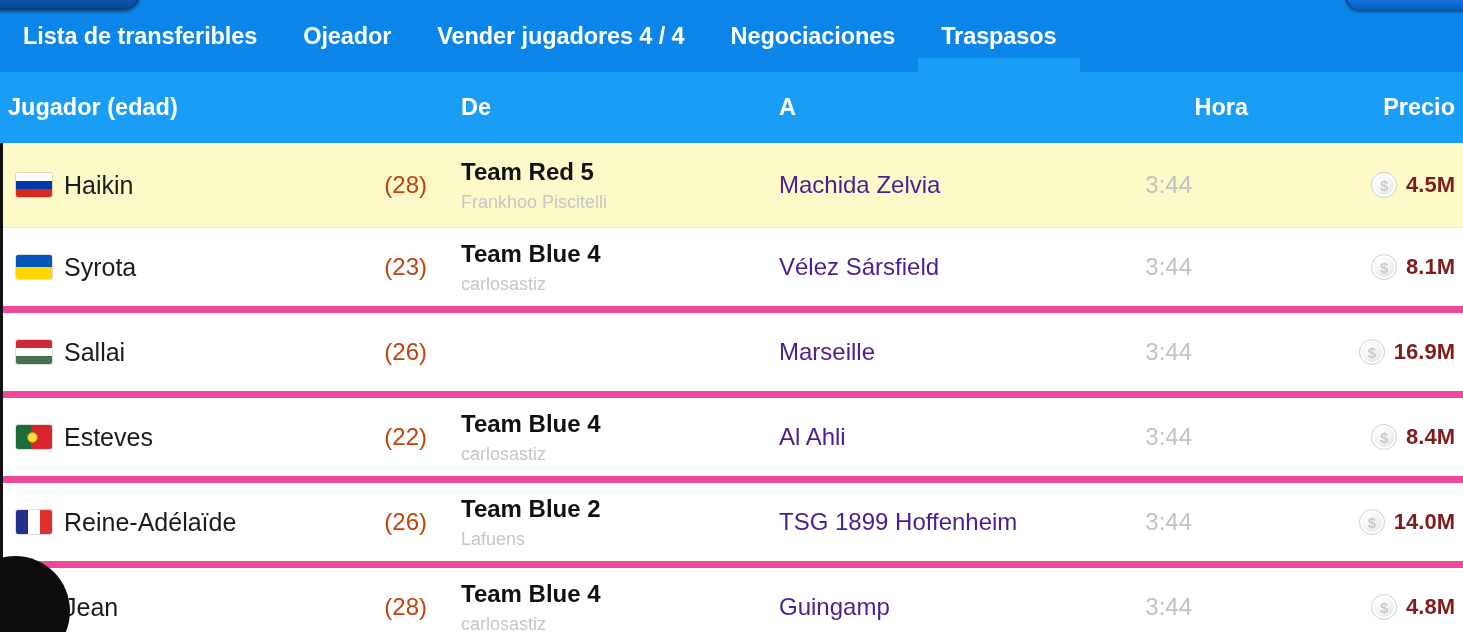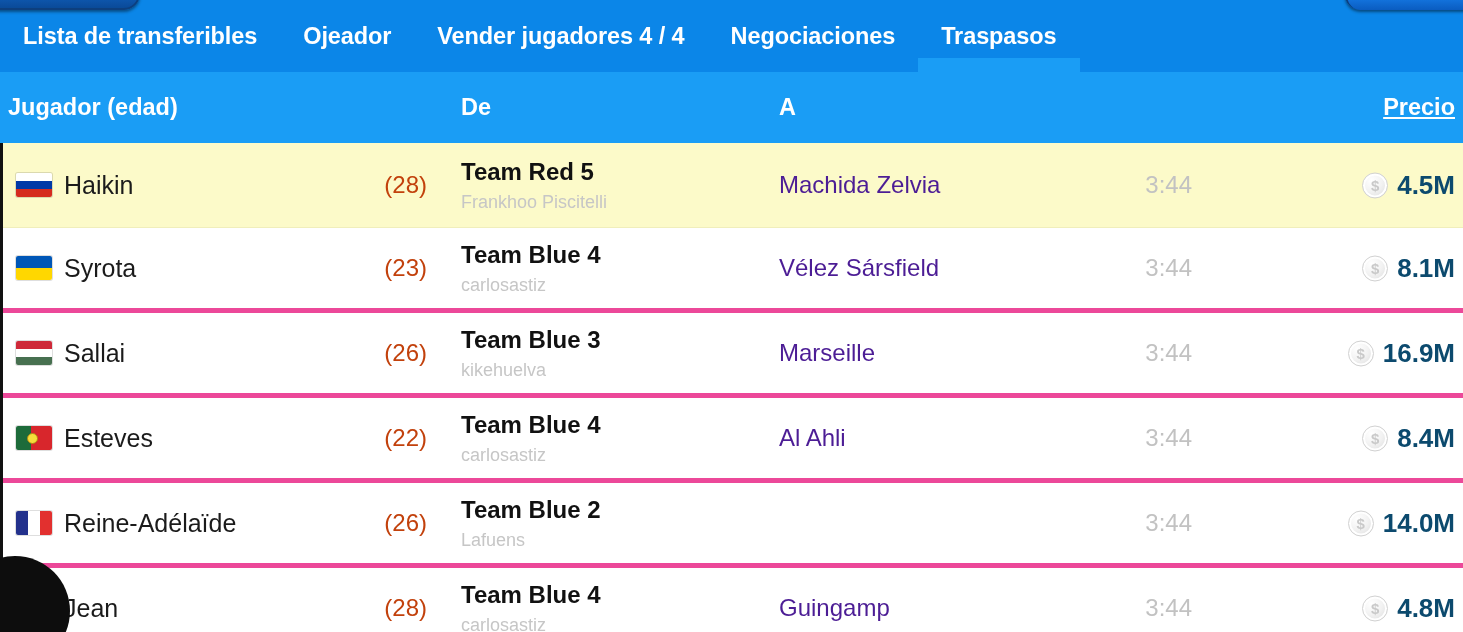--- a/index.html
+++ b/index.html
@@ -108,36 +108,36 @@
     display: flex;
     align-items: center;
     color: #ffffff;
     font-size: 23.5px;
     font-weight: bold;
   }
   .ch-player  { left: 8px; }
   .ch-from    { left: 461px; }
   .ch-to      { left: 779px; }
   .ch-time    { left: 1080px; width: 168px; justify-content: flex-end; }
-  .ch-price   { left: 1258px; width: 197px; justify-content: flex-end; text-decoration: underline; }
+  .ch-price   { left: 1258px; width: 197px; justify-content: flex-end; }
 
   
   .rows {
     position: absolute;
     left: 0; top: 143px;
     width: 1463px;
     height: 489px;
     background: #ffffff;
   }
   .row {
     position: relative;
     width: 1463px;
     height: 85px;
     box-sizing: border-box;
-    border-bottom: 5px solid #ec4899;
+    border-bottom: 7px solid #ec4899;
     background: #ffffff;
   }
   .row.highlight {
     background: #fcfac9;
     border-bottom: 1px solid #f0eebb;
   }
 
   .flag {
     position: absolute;
     left: 16px;
@@ -237,23 +237,23 @@
     flex: 0 0 auto;
     box-shadow: inset 0 0 0 2px #ffffff;
   }
   .coin span {
     font-size: 15px;
     font-weight: bold;
     color: #c9c9c9;
     line-height: 1;
   }
   .price {
-    font-size: 26px;
+    font-size: 22px;
     font-weight: bold;
-    color: #0c4a6e;
+    color: #7f1d1d;
     white-space: nowrap;
     text-align: right;
   }
 
   
   .corner-bl {
     position: absolute;
     left: -40px;
     bottom: -34px;
     width: 110px;
@@ -295,20 +295,21 @@
         </div>
       </div>
     <div class="pill-left"></div>
     <div class="pill-right"></div>
   </div>
 
   <div class="colheader">
     <div class="ch ch-player">Jugador (edad)</div>
     <div class="ch ch-from">De</div>
     <div class="ch ch-to">A</div>
+    <div class="ch ch-time">Hora</div>
     <div class="ch ch-price">Precio</div>
   </div>
 
   <div class="rows" id="rows">
       <div class="row highlight">
         <div class="flag">
           <div class="st" style="background: rgb(255, 255, 255); height: 33.3334%;"></div>
           <div class="st" style="background: rgb(0, 57, 166); height: 33.3334%;"></div>
           <div class="st" style="background: rgb(213, 43, 30); height: 33.3334%;"></div>
         </div>
@@ -348,24 +349,20 @@
         </div>
       </div>
       <div class="row">
         <div class="flag">
           <div class="st" style="background: rgb(206, 41, 57); height: 33.3334%;"></div>
           <div class="st" style="background: rgb(255, 255, 255); height: 33.3334%;"></div>
           <div class="st" style="background: rgb(71, 112, 80); height: 33.3334%;"></div>
         </div>
         <div class="player-name">Sallai</div>
         <div class="player-age">(26)</div>
-        <div class="from-block">
-          <div class="from-team">Team Blue 3</div>
-          <div class="from-user">kikehuelva</div>
-        </div>
         <div class="to-team">Marseille</div>
         <div class="time">3:44</div>
         <div class="price-wrap">
           <div class="coin">
             <span>$</span>
           </div>
           <div class="price">16.9M</div>
         </div>
       </div>
       <div class="row">
@@ -394,20 +391,21 @@
           <div class="vs" style="background: rgb(35, 49, 140); left: 0%;"></div>
           <div class="vs" style="background: rgb(255, 255, 255); left: 33.3334%;"></div>
           <div class="vs" style="background: rgb(226, 48, 47); left: 66.6668%;"></div>
         </div>
         <div class="player-name">Reine-Adélaïde</div>
         <div class="player-age">(26)</div>
         <div class="from-block">
           <div class="from-team">Team Blue 2</div>
           <div class="from-user">Lafuens</div>
         </div>
+        <div class="to-team">TSG 1899 Hoffenheim</div>
         <div class="time">3:44</div>
         <div class="price-wrap">
           <div class="coin">
             <span>$</span>
           </div>
           <div class="price">14.0M</div>
         </div>
       </div>
       <div class="row">
         <div class="flag">

